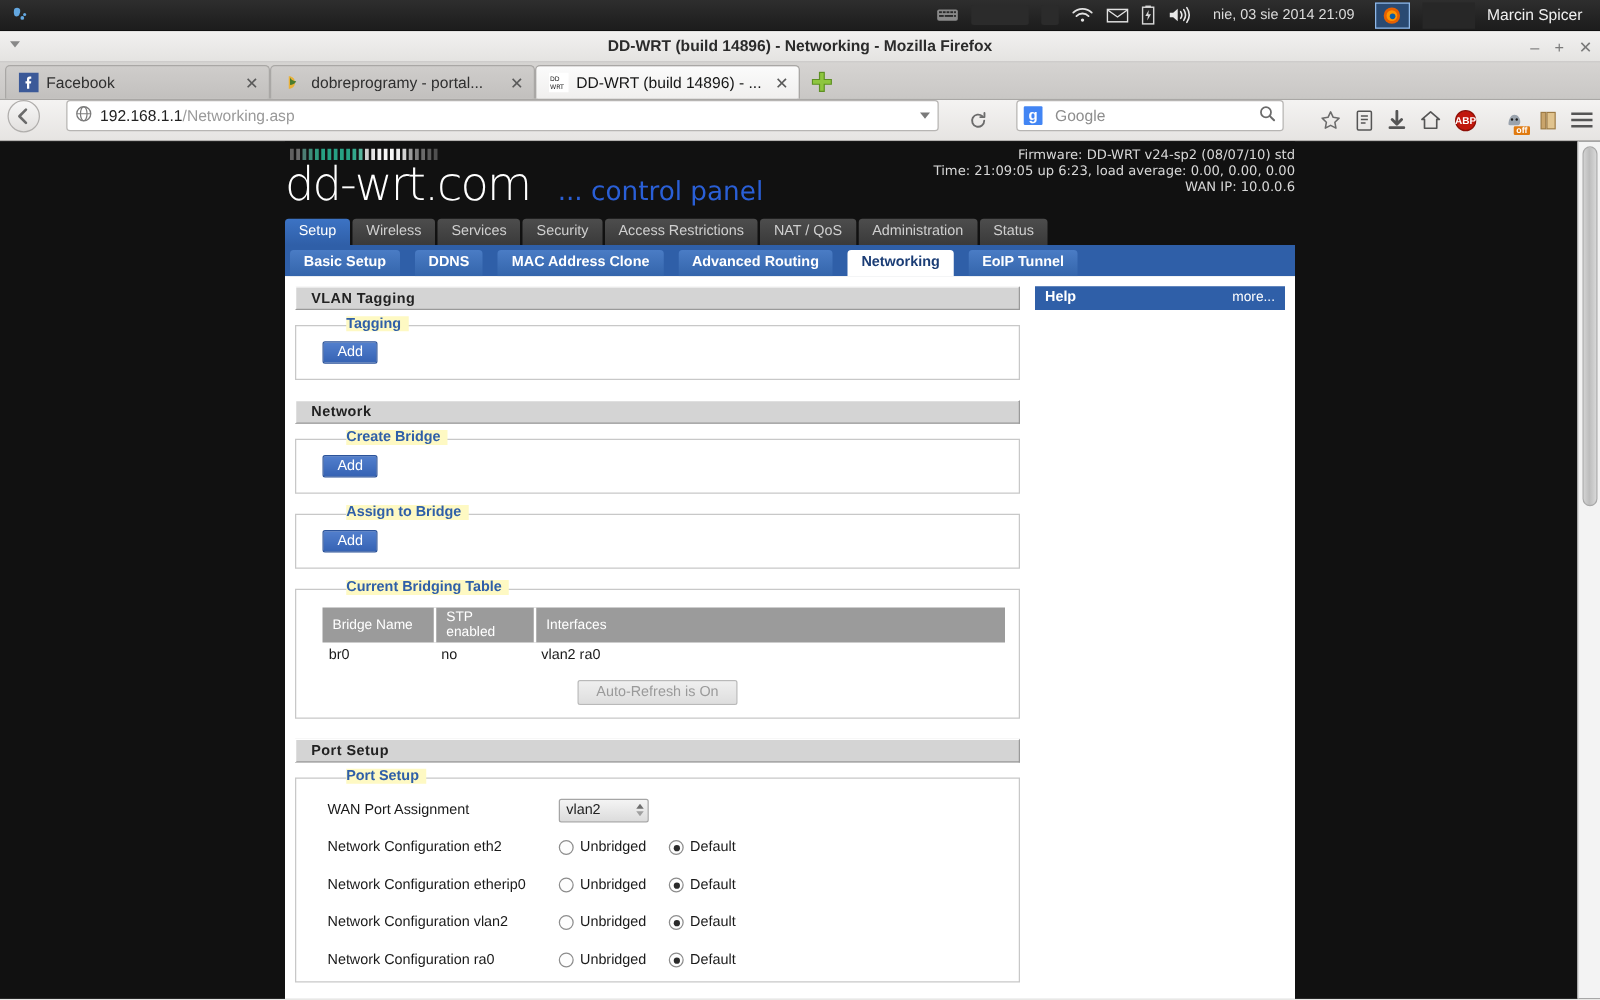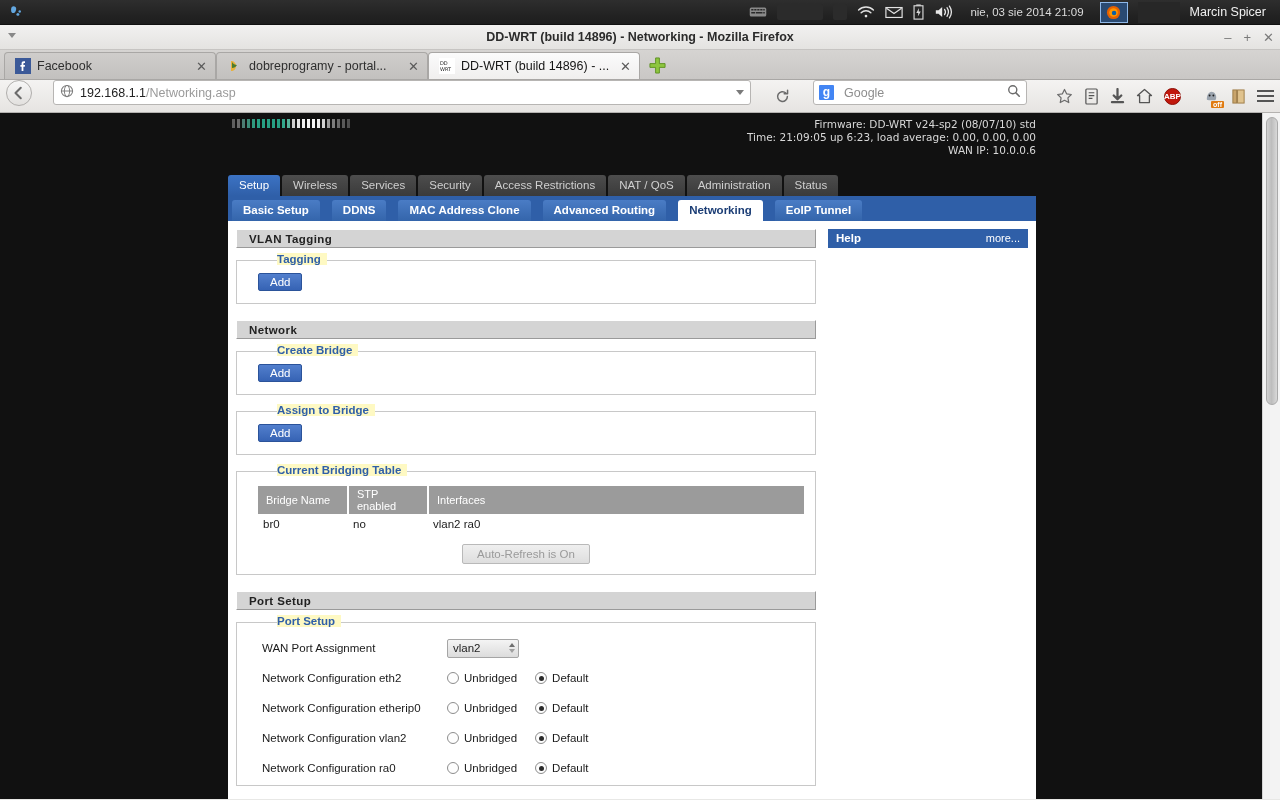--- a/index.html
+++ b/index.html
@@ -599,20 +599,25 @@
               <i style="background:#f1f1f1"></i>
             <i style="background:#f6f6f6"></i>
               <i style="background:#f6f6f6"></i>
               <i style="background:#ededed"></i>
             <i style="background:#d2d2d2"></i>
               <i style="background:#9b9b9b"></i>
               <i style="background:#7d7d7d"></i>
             <i style="background:#6a6a6a"></i>
               <i style="background:#5a5a5a"></i>
               <i style="background:#4f4f4f"></i>
+          </div>
+          <div class="logo-row">
+            <span class="logo">dd-wrt</span>
+            <span class="logo dotcom">.com</span>
+            <span class="cpanel">... control panel</span>
           </div>
           <div class="dd-info">
             <div>Firmware: DD-WRT v24-sp2 (08/07/10) std</div>
             <div>Time: 21:09:05 up 6:23, load average: 0.00, 0.00, 0.00</div>
             <div>WAN IP: 10.0.0.6</div>
           </div>
         </div>
 
         <div class="dd-tabs">
           <div class="dd-tab sel">Setup</div>

